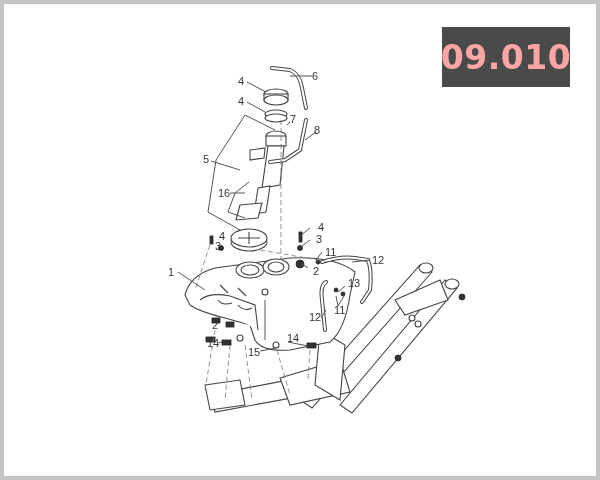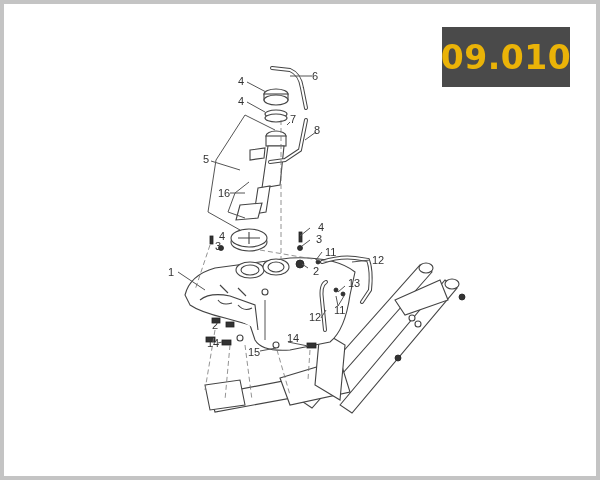--- a/index.html
+++ b/index.html
@@ -1,19 +1,19 @@
 <!DOCTYPE html>
 <html><head>
 <meta charset="utf-8">
 <style>
   html, body { margin: 0; padding: 0; background: #ffffff; }
   body { width: 600px; height: 480px; overflow: hidden; position: relative; font-family: "DejaVu Sans", sans-serif; }
   .frame { position: absolute; left: 0; top: 0; width: 600px; height: 480px; box-sizing: border-box; border: 4px solid #c4c4c4; background: #ffffff; }
   .code-box { position: absolute; left: 442px; top: 27px; width: 128px; height: 60px; background: #4a4a4a; display: flex; align-items: center; justify-content: center; }
-  .code-text { color: #eab308; font-family: "DejaVu Sans", sans-serif; font-size: 33px; font-weight: bold; letter-spacing: 0.5px; }
+  .code-text { color: #fca5a5; font-family: "DejaVu Sans", sans-serif; font-size: 33px; font-weight: bold; letter-spacing: 0.5px; }
   svg.diagram { position: absolute; left: 0; top: 0; }
   .lbl { font-family: "Liberation Sans", sans-serif; font-size: 11px; fill: #333333; }
   .ln { stroke: #555; stroke-width: 1; fill: none; }
   .part { stroke: #444; stroke-width: 1.1; fill: #ffffff; }
   .dash { stroke: #777; stroke-width: 0.8; fill: none; stroke-dasharray: 5 3; }
   .hose { stroke: #444; stroke-width: 4; fill: none; stroke-linecap: round; }
   .hose-in { stroke: #fff; stroke-width: 2; fill: none; stroke-linecap: round; }
   .dark { fill: #333; stroke: #222; stroke-width: 0.8; }
 </style>
 </head>

